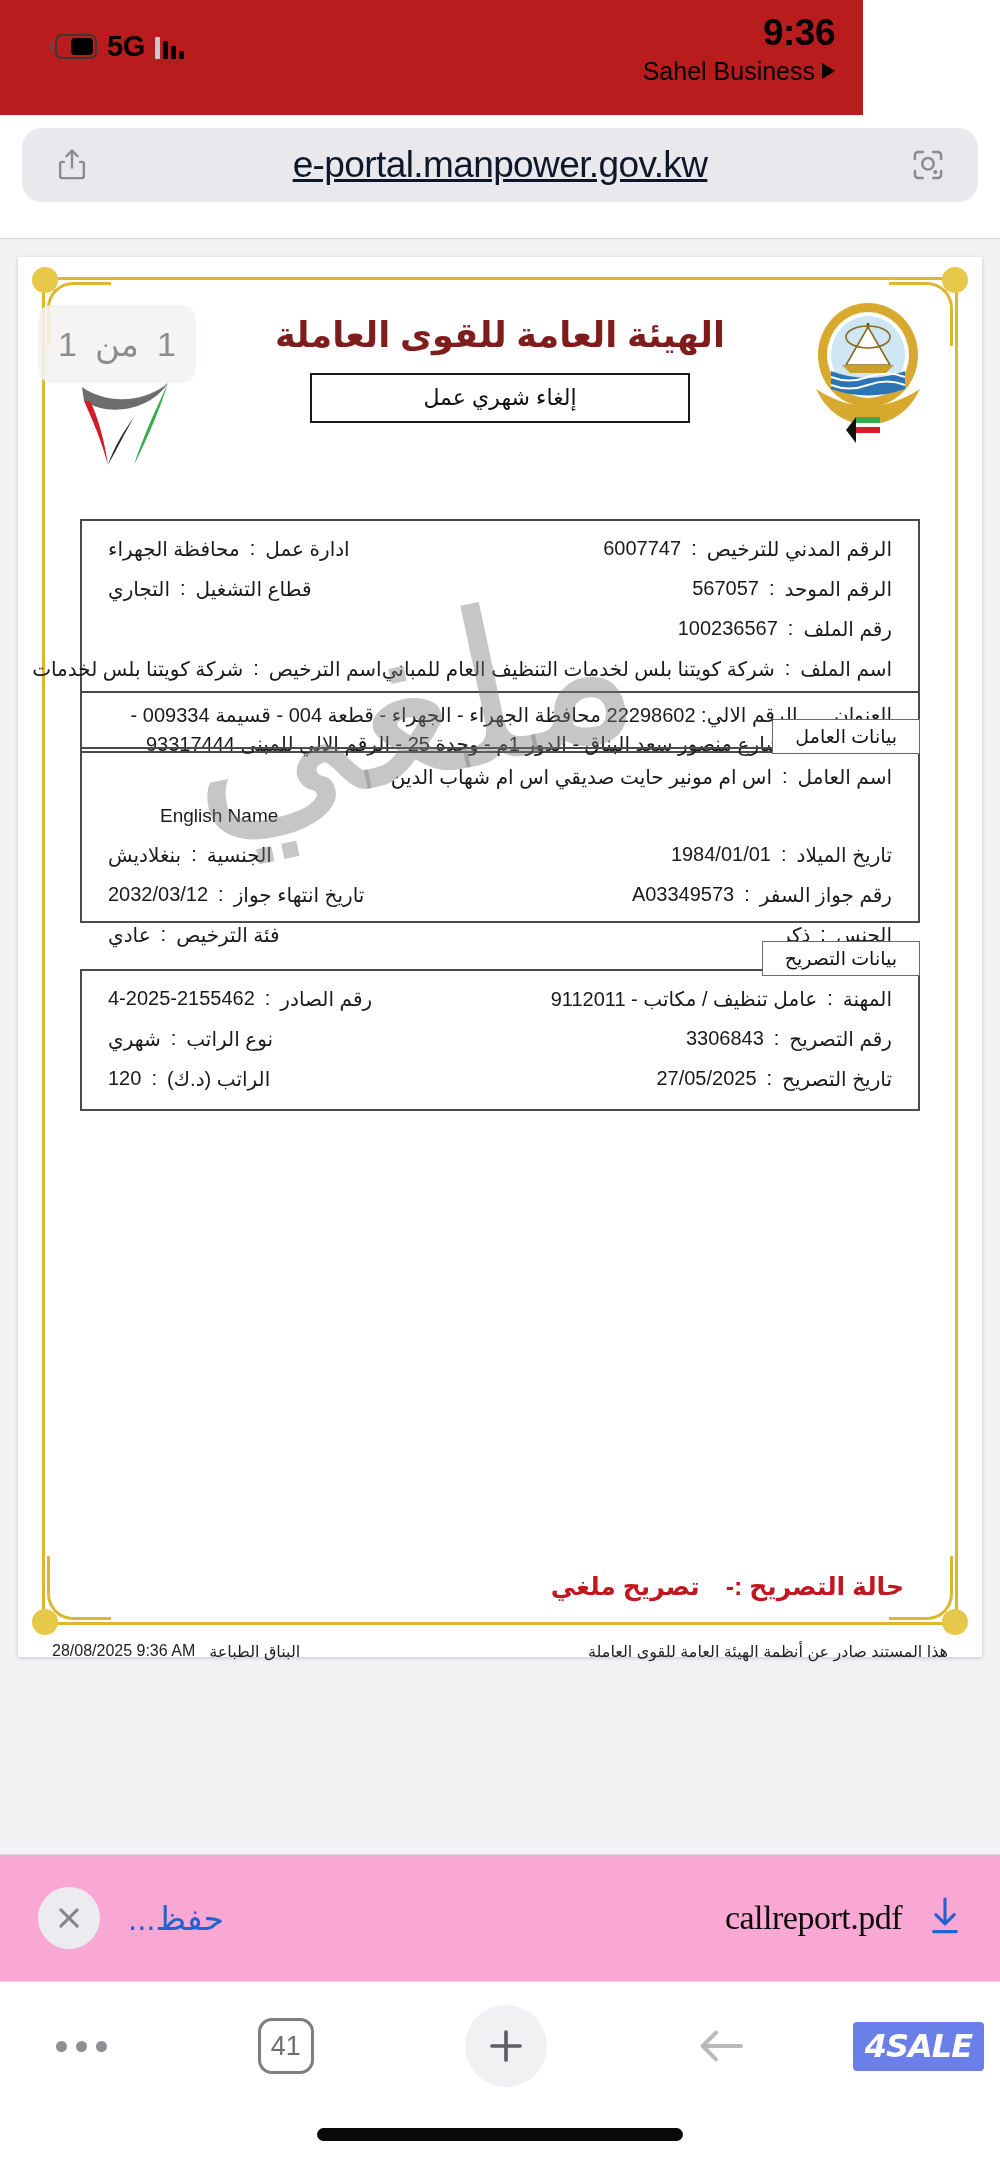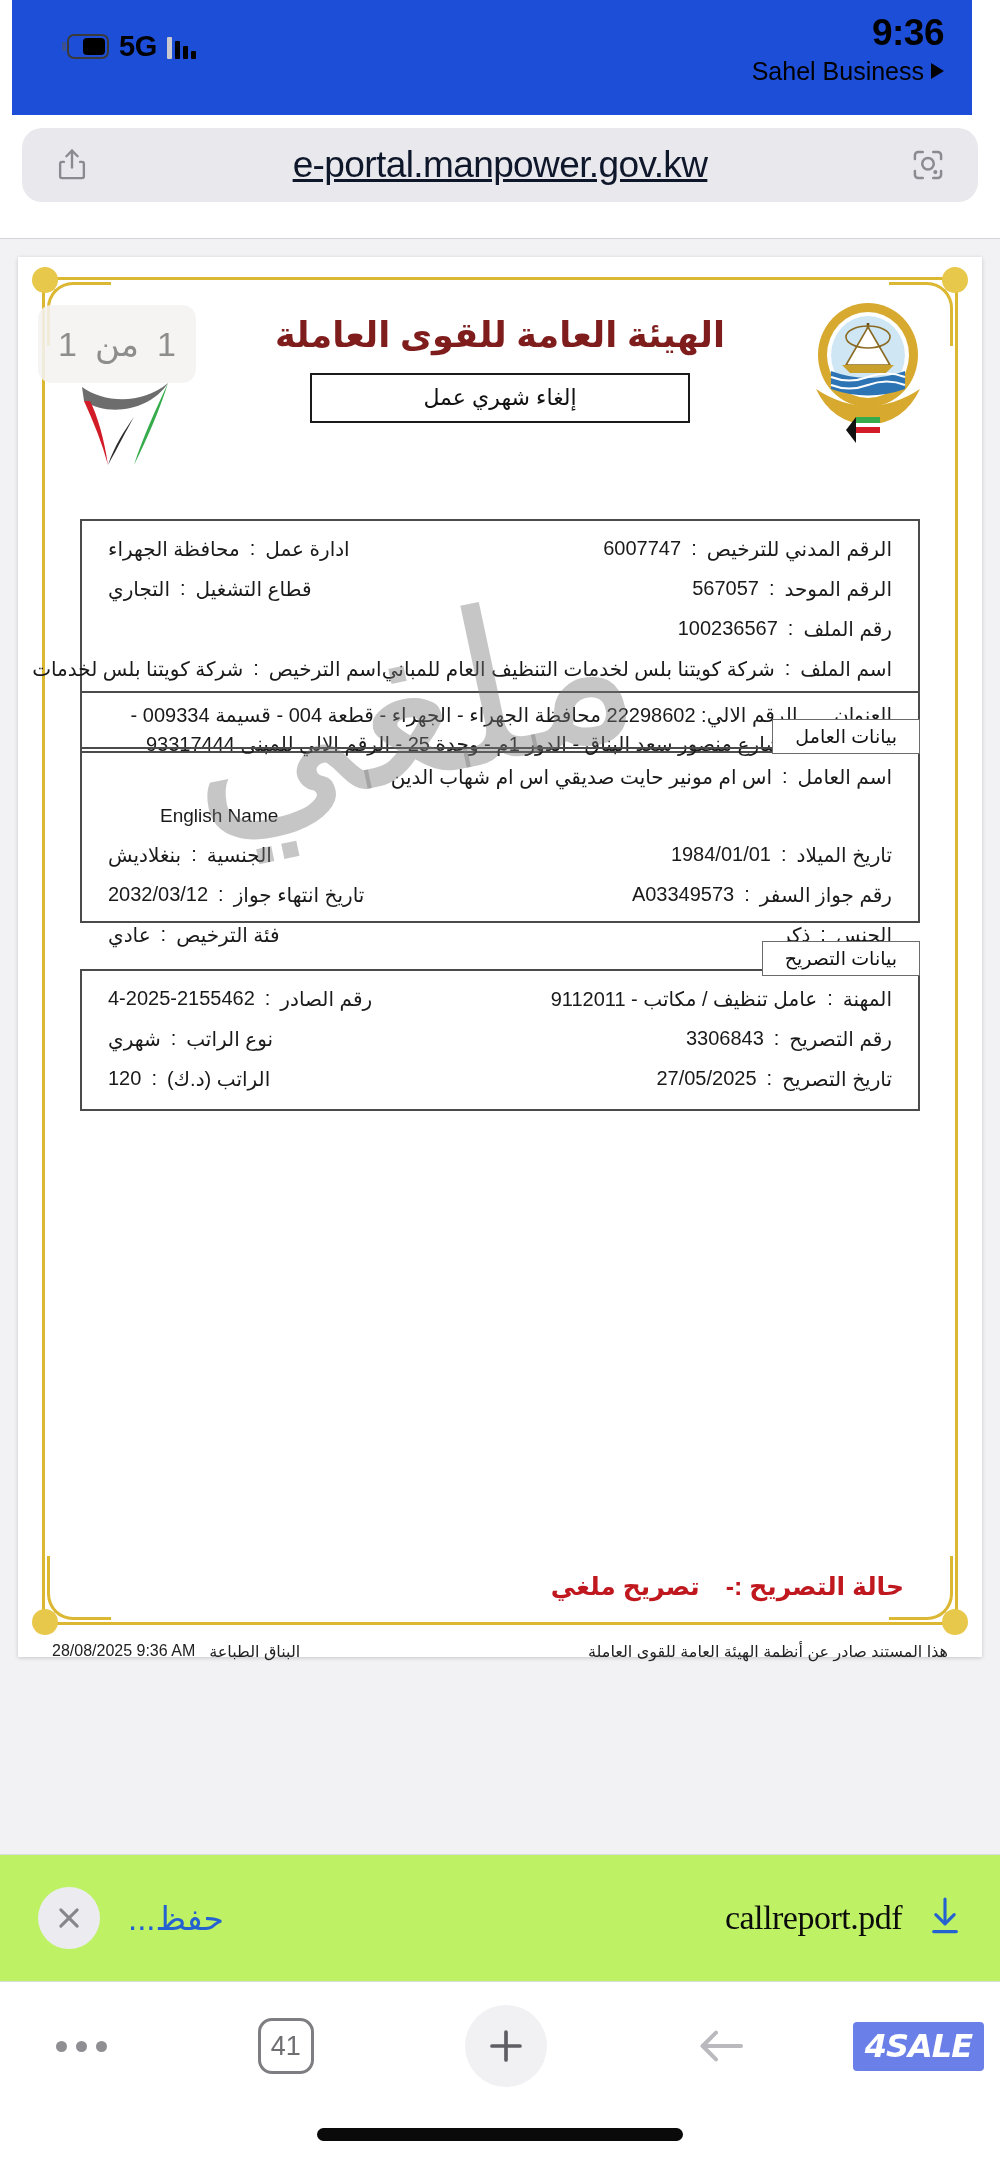--- a/index.html
+++ b/index.html
@@ -16,24 +16,23 @@
     position: relative;
     width: 1000px;
     height: 2163px;
     background: #ffffff;
   }
 
   
   .statusbar {
     position: absolute;
     top: 0; left: 0;
-    width: 960px;
+    width: 863px;
     height: 115px;
-    background: #1d4ed8;
-    margin-left: 12px;
+    background: #b91c1c;
   }
   .status-left {
     position: absolute;
     left: 50px; top: 30px;
     display: flex;
     align-items: center;
     gap: 10px;
   }
   .battery-wrap { display: flex; align-items: center; }
   .battery-tip {
@@ -342,21 +341,21 @@
     color: #222;
   }
   .footer-print { direction: rtl; display: flex; gap: 14px; }
   .footer-print .pd { direction: ltr; }
 
   
   .dlbar {
     position: absolute;
     left: 0; top: 1854px;
     width: 1000px; height: 128px;
-    background: #bef264;
+    background: #f9a8d4;
     border-top: 1px solid #dcdce0;
     border-bottom: 1px solid #dcdce0;
     display: flex;
     align-items: center;
     padding: 0 38px;
   }
   .close-circle {
     width: 62px; height: 62px;
     border-radius: 50%;
     background: #ececf0;

